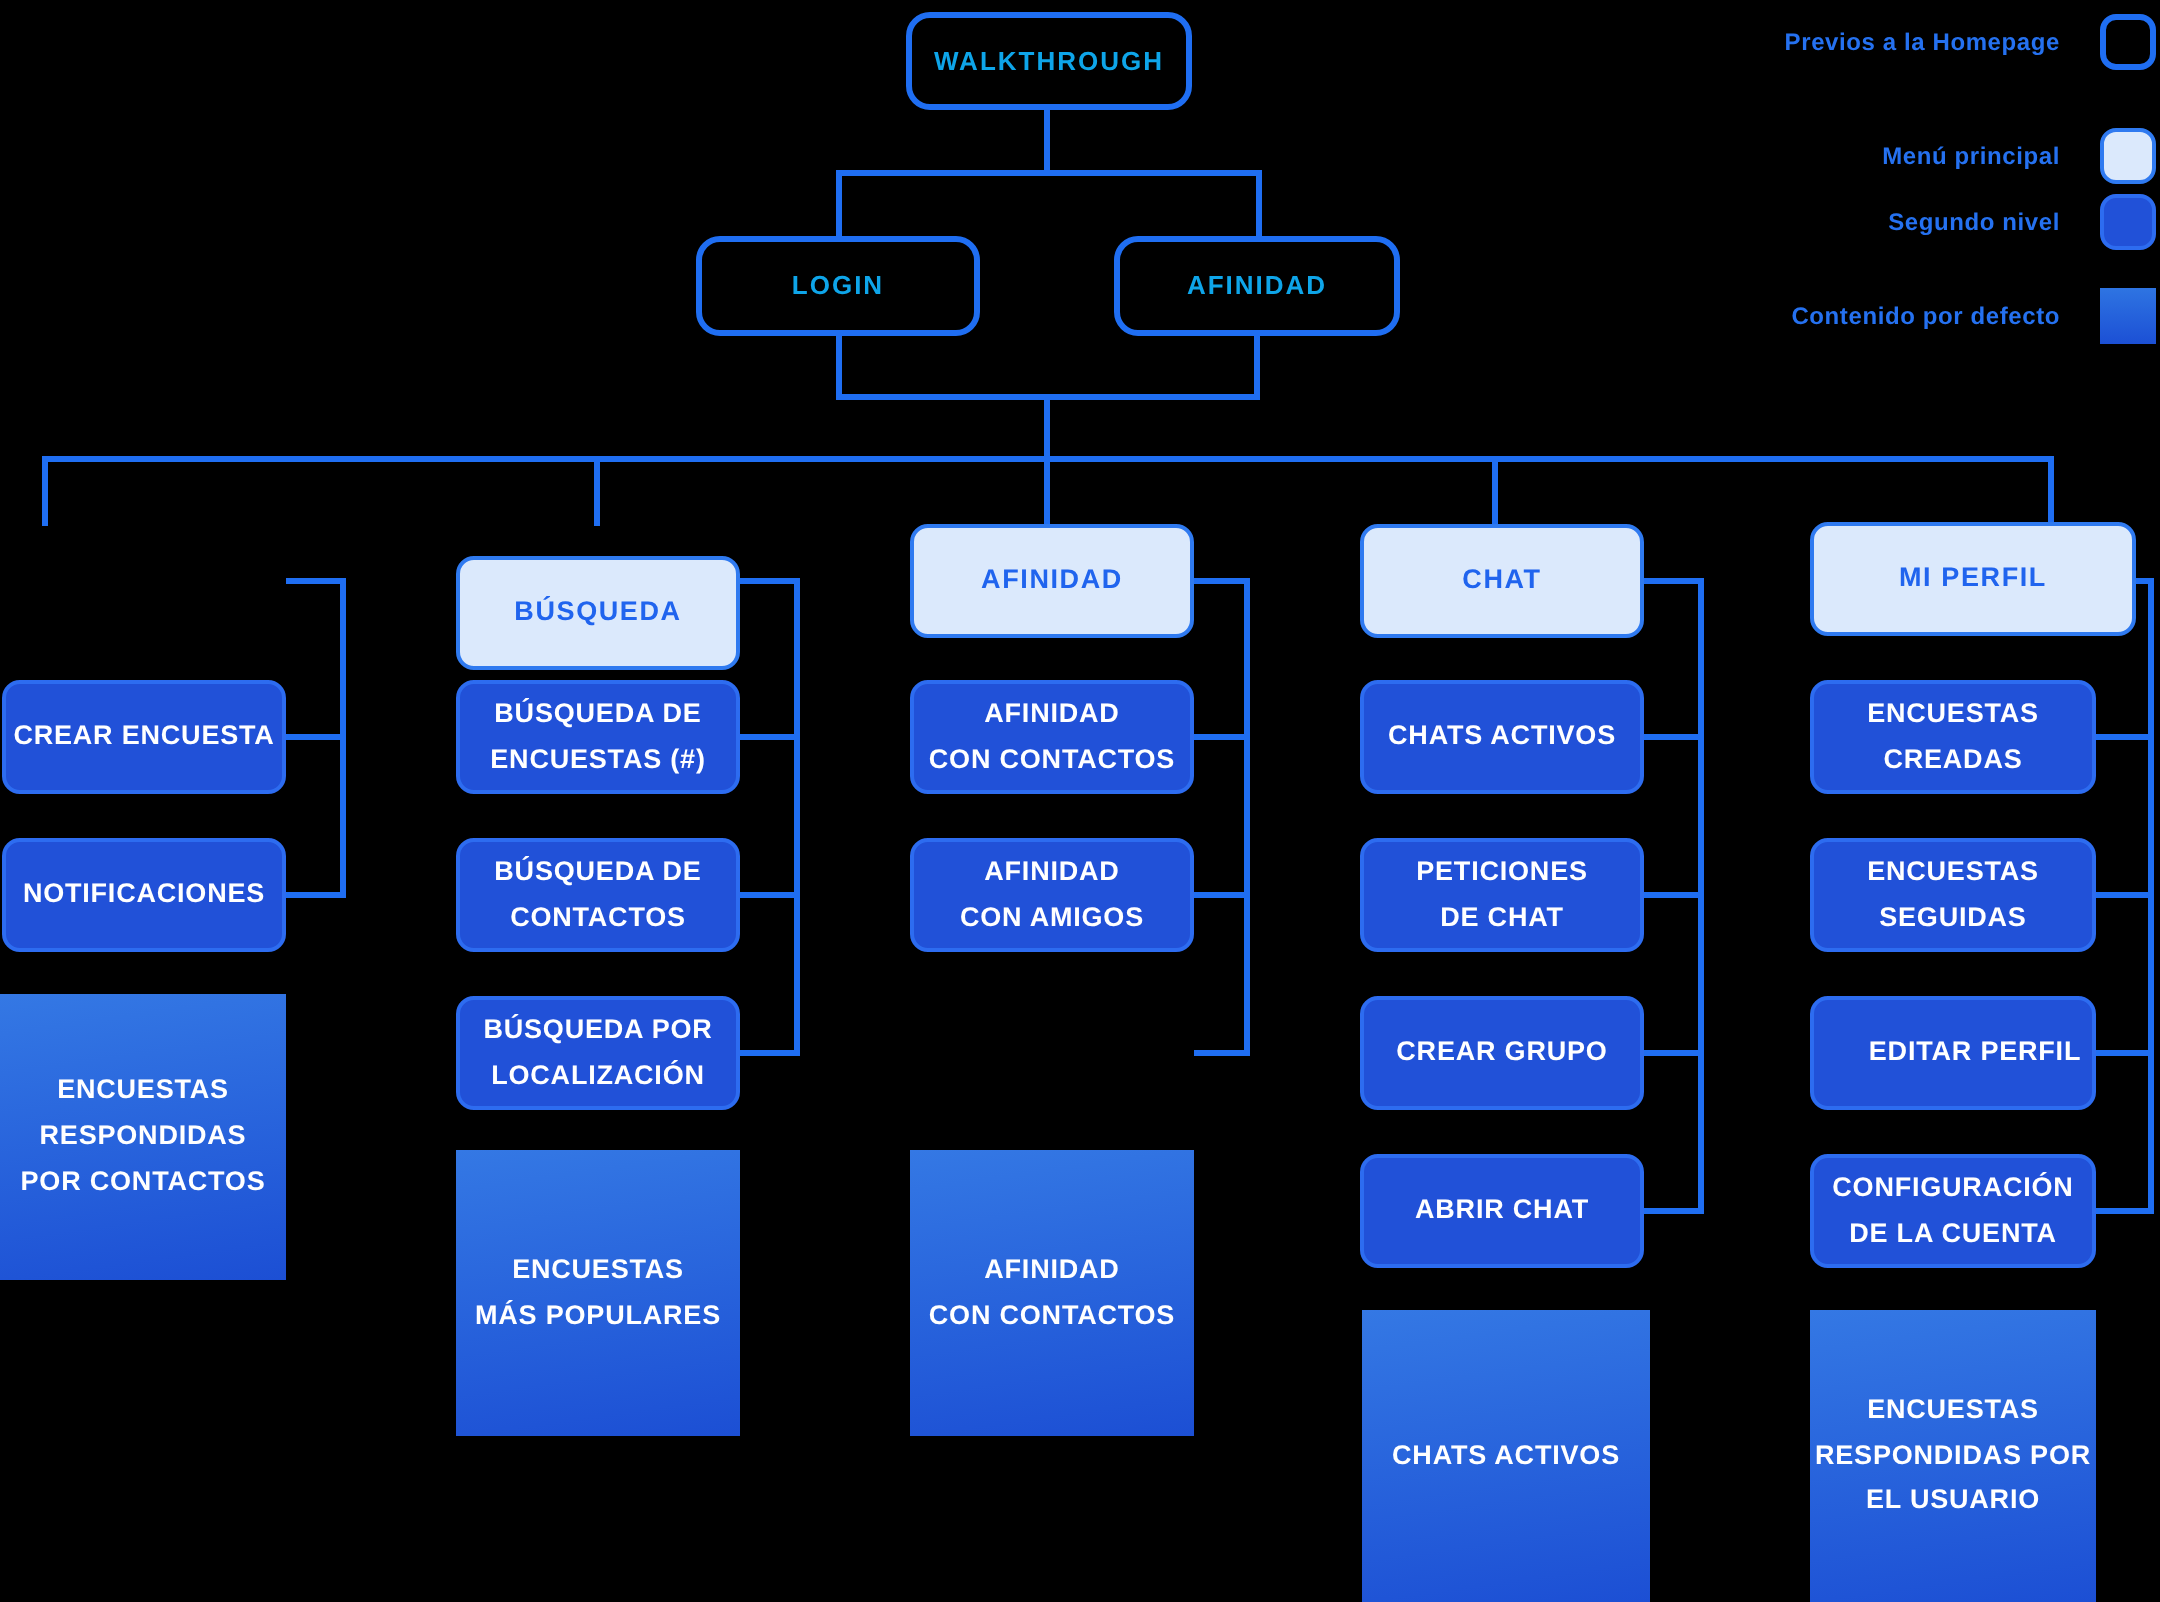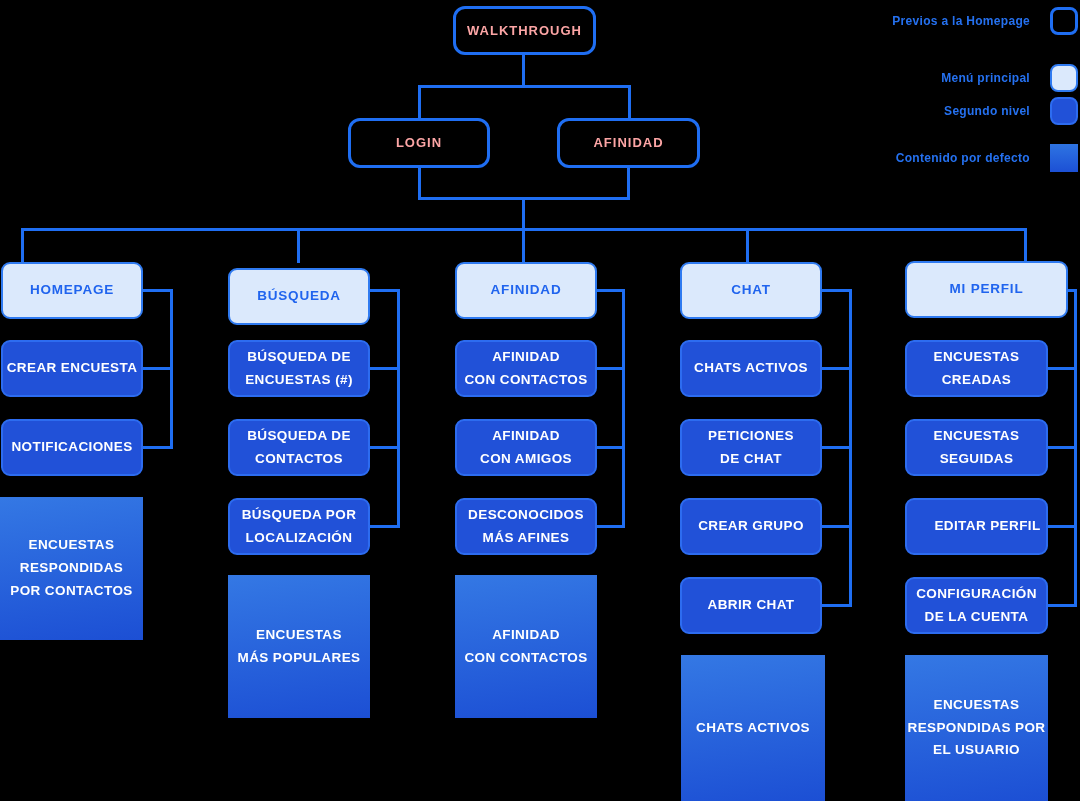--- a/index.html
+++ b/index.html
@@ -7,21 +7,21 @@
     position:relative;width:1080px;height:801px;background:#000;overflow:hidden;
     font-family:"Liberation Sans", sans-serif;
   }
   .ln{position:absolute;background:#1f6ef2;}
   .box{
     position:absolute;width:142px;height:57px;box-sizing:border-box;
     display:flex;align-items:center;justify-content:center;text-align:center;
     border-radius:9px;font-weight:bold;font-size:13.5px;letter-spacing:.4px;
     line-height:1.68;white-space:pre-line;
   }
-  .outline{border:3px solid #1f6ef2;color:#fca5a5;border-radius:12px;background:transparent;letter-spacing:1px;font-size:13px;}
+  .outline{border:3px solid #1f6ef2;color:#0ea5e9;border-radius:12px;background:transparent;letter-spacing:1px;font-size:13px;}
   .light{background:#dbe9fc;border:2px solid #2f7af0;color:#2064ee;letter-spacing:.8px;}
   .solid{background:#2151d8;border:2px solid #2d6cf0;color:#fff;}
   .grad{background:linear-gradient(172deg,#3478e4 0%,#1c4fd4 100%);color:#fff;border-radius:0;border:none;}
   .lg-row{position:absolute;height:30px;display:flex;align-items:center;}
   .lg-label{color:#2571f0;font-weight:bold;font-size:12px;letter-spacing:.3px;white-space:nowrap;}
   .lg-swatch{width:28px;height:28px;margin-left:20px;box-sizing:border-box;flex:0 0 auto;}
   .sw-outline{border:3px solid #1f6ef2;border-radius:8px;background:transparent;}
   .sw-light{background:#dbe9fc;border:2px solid #2f7af0;border-radius:8px;}
   .sw-solid{background:#2151d8;border:2px solid #2d6cf0;border-radius:8px;}
   .sw-grad{background:linear-gradient(180deg,#2e74e2,#1c50d5);}
@@ -96,36 +96,33 @@
   <div class="box outline" style="left:453px;top:6px;width:143px;height:49px;">
     <span>WALKTHROUGH</span>
   </div>
   <div class="box outline" style="left:348px;top:118px;width:142px;height:50px;">
     <span>LOGIN</span>
   </div>
   <div class="box outline" style="left:557px;top:118px;width:143px;height:50px;">
     <span>AFINIDAD</span>
   </div>
 
-  <div class="box light" style="left:1px;top:262px;">
-    <span>HOMEPAGE</span>
-  </div>
   <div class="box solid" style="left:1px;top:340px;">
     <span>CREAR ENCUESTA</span>
   </div>
   <div class="box solid" style="left:1px;top:419px;">
     <span>NOTIFICACIONES</span>
   </div>
   <div class="box grad" style="left:0px;top:497px;width:143px;height:143px;">
     <span>ENCUESTAS
 RESPONDIDAS
 POR CONTACTOS</span>
   </div>
 
-  <div class="box light" style="left:228px;top:268px;">
+  <div class="box light" style="left:228px;top:278px;">
     <span>BÚSQUEDA</span>
   </div>
   <div class="box solid" style="left:228px;top:340px;">
     <span>BÚSQUEDA DE
 ENCUESTAS (#)</span>
   </div>
   <div class="box solid" style="left:228px;top:419px;">
     <span>BÚSQUEDA DE
 CONTACTOS</span>
   </div>
@@ -142,24 +139,20 @@
     <span>AFINIDAD</span>
   </div>
   <div class="box solid" style="left:455px;top:340px;">
     <span>AFINIDAD
 CON CONTACTOS</span>
   </div>
   <div class="box solid" style="left:455px;top:419px;">
     <span>AFINIDAD
 CON AMIGOS</span>
   </div>
-  <div class="box solid" style="left:455px;top:498px;">
-    <span>DESCONOCIDOS
-MÁS AFINES</span>
-  </div>
   <div class="box grad" style="left:455px;top:575px;height:143px;">
     <span>AFINIDAD
 CON CONTACTOS</span>
   </div>
 
   <div class="box light" style="left:680px;top:262px;">
     <span>CHAT</span>
   </div>
   <div class="box solid" style="left:680px;top:340px;">
     <span>CHATS ACTIVOS</span>

